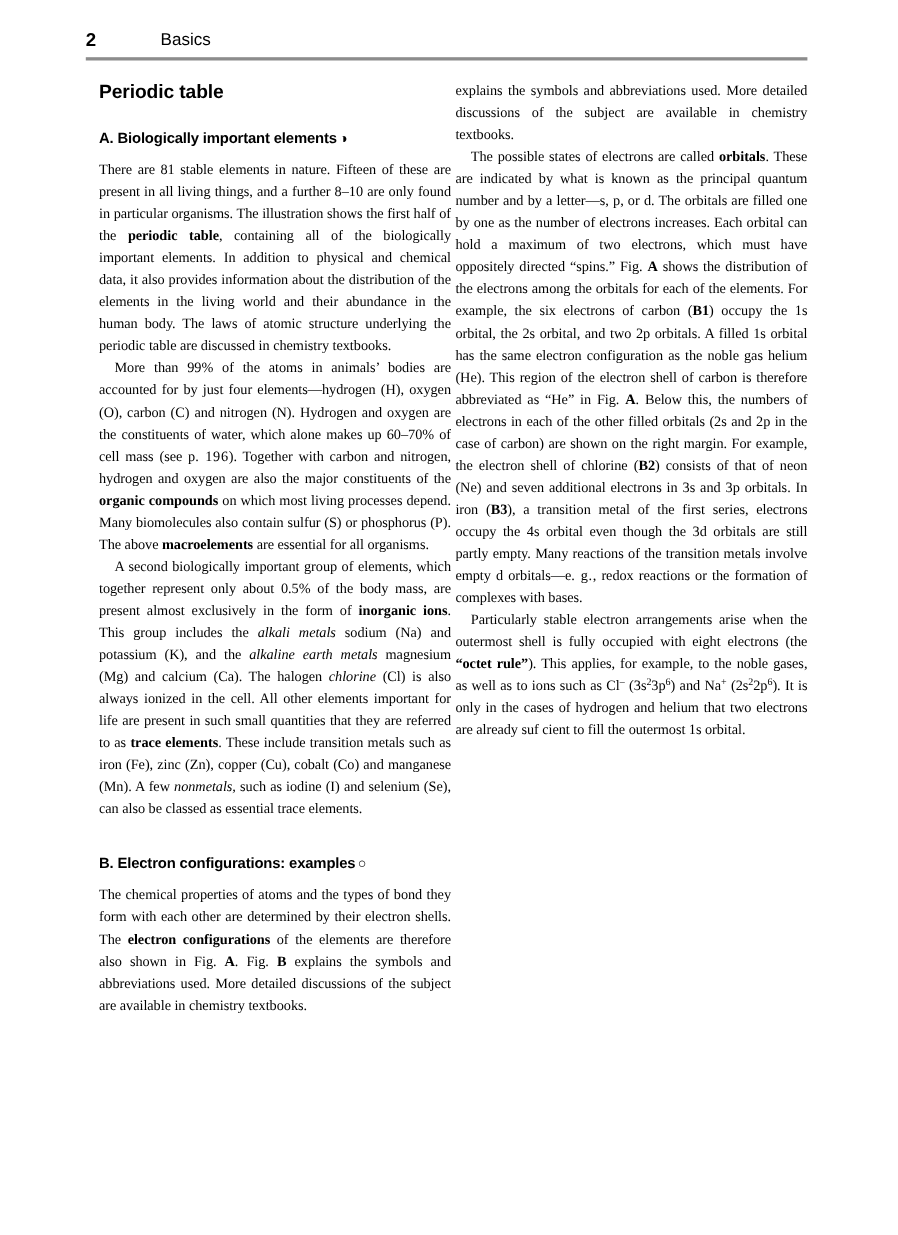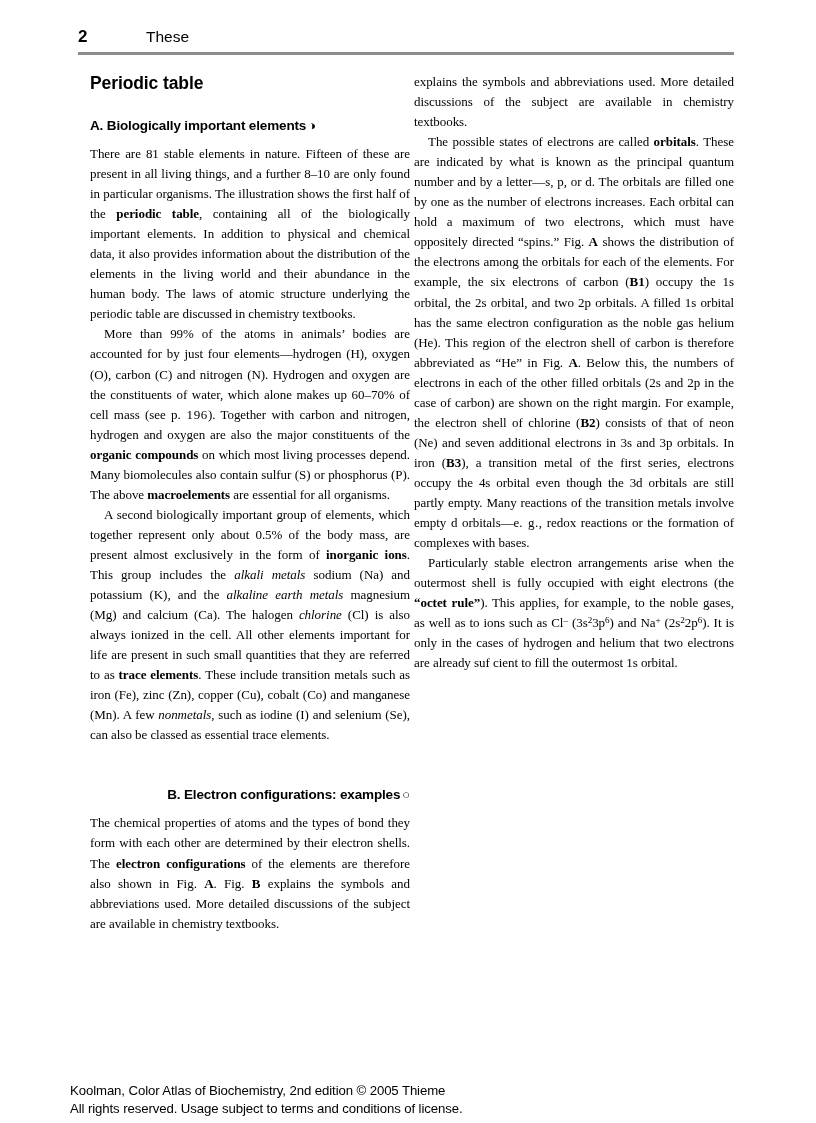--- a/index.html
+++ b/index.html
@@ -94,21 +94,21 @@
     font-size: 13.5px;
     font-weight: bold;
     line-height: 19px;
     letter-spacing: -0.15px;
   }
   h2.subsection-title .marker {
     font-size: 13px;
     padding-left: 2px;
     vertical-align: 0px;
   }
-  h2.spaced-above { margin-top: 40px; text-align: right; }
+  h2.spaced-above { margin-top: 30px; }
 
   p.body {
     margin: 0;
     padding: 0;
     text-align: justify;
     text-justify: inter-word;
     font-size: 13px;
     line-height: 20.05px;
     letter-spacing: -0.05px;
     hyphens: manual;
@@ -138,21 +138,21 @@
   }
   .footer div { white-space: nowrap; }
 </style>
 </head>
 <body>
 
 <div class="page">
 
   <div class="runhead">
     <span class="runhead-number">2</span>
-    <span class="runhead-title">These</span>
+    <span class="runhead-title">Basics</span>
   </div>
   <div class="runrule"></div>
 
   <div class="columns">
 
     <div class="col col-left">
 
       <h1 class="section-title">Periodic table</h1>
 
       <h2 class="subsection-title">
@@ -177,18 +177,14 @@
 
       <p class="body noindent"><span> explains the symbols and abbreviations used. More detailed discussions of the subject are available in chemistry textbooks.</span></p>
 
       <p class="body"><span>The possible states of electrons are called </span><b>orbitals</b><span>. These are indicated by what is known as the principal quantum number and by a letter—s, p, or d. The orbitals are filled one by one as the number of electrons increases. Each orbital can hold a maximum of two electrons, which must have oppositely directed “spins.” Fig. </span><b>A</b><span> shows the distribution of the electrons among the orbitals for each of the elements. For example, the six electrons of carbon (</span><b>B1</b><span>) occupy the 1s orbital, the 2s orbital, and two 2p orbitals. A filled 1s orbital has the same electron configuration as the noble gas helium (He). This region of the electron shell of carbon is therefore abbreviated as “He” in Fig. </span><b>A</b><span>. Below this, the numbers of electrons in each of the other filled orbitals (2s and 2p in the case of carbon) are shown on the right margin. For example, the electron shell of chlorine (</span><b>B2</b><span>) consists of that of neon (Ne) and seven additional electrons in 3s and 3p orbitals. In iron (</span><b>B3</b><span>), a transition metal of the first series, electrons occupy the 4s orbital even though the 3d orbitals are still partly empty. Many reactions of the transition metals involve empty d orbitals—e.</span><span class="thin"> g.</span><span>, redox reactions or the formation of complexes with bases.</span></p>
 
       <p class="body"><span>Particularly stable electron arrangements arise when the outermost shell is fully occupied with eight electrons (the </span><b>“octet rule”</b><span>). This applies, for example, to the noble gases, as well as to ions such as Cl</span><sup>–</sup><span> (3s</span><sup>2</sup><span>3p</span><sup>6</sup><span>) and Na</span><sup>+</sup><span> (2s</span><sup>2</sup><span>2p</span><sup>6</sup><span>). It is only in the cases of hydrogen and helium that two electrons are already suf cient to fill the outermost 1s orbital.</span></p>
 
     </div>
   </div>
 
-  <div class="footer">
-    <div>Koolman, Color Atlas of Biochemistry, 2nd edition © 2005 Thieme</div>
-    <div>All rights reserved. Usage subject to terms and conditions of license.</div>
-  </div>
 
 </div>
 
 </body></html>

